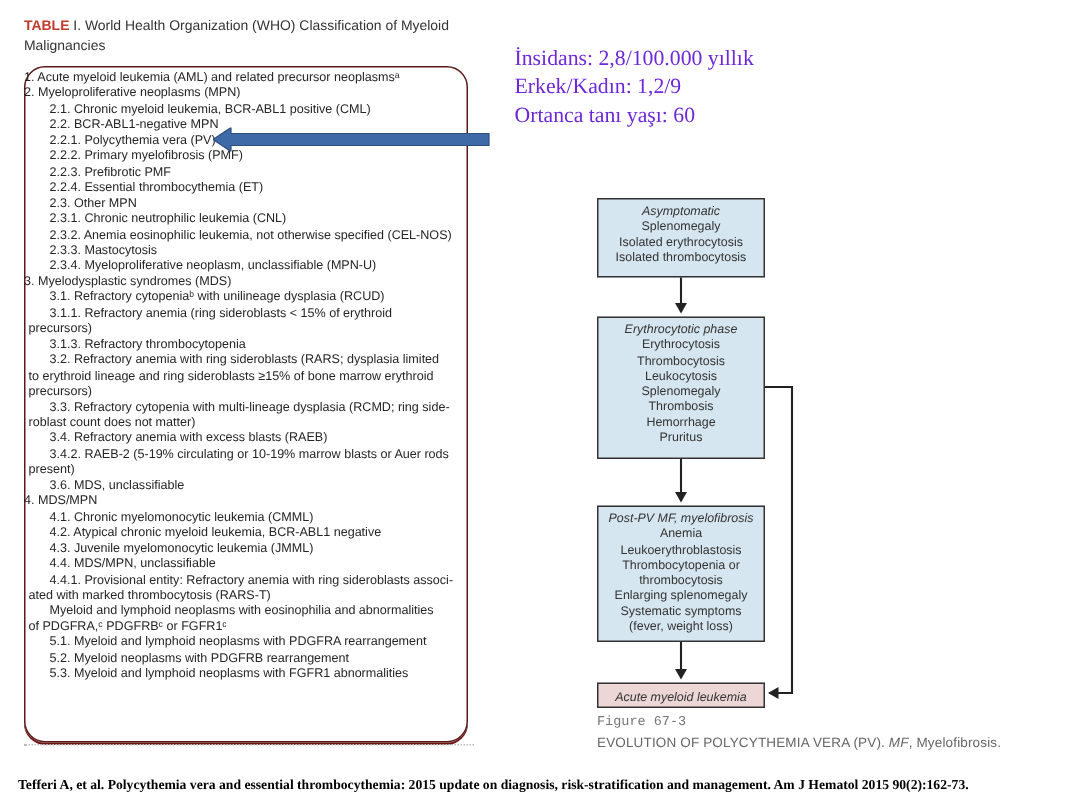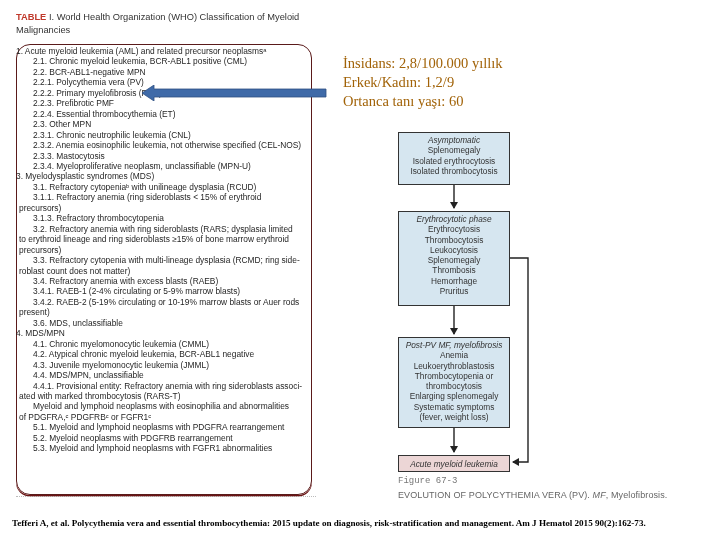--- a/index.html
+++ b/index.html
@@ -28,22 +28,22 @@
   .ind3 { padding-left: 17px; }
   .cont { padding-left: 3px; }
   .under-rule {
     position: absolute; left: 16px; top: 496px; width: 300px; height: 0;
     border-top: 1px dotted #bbb;
   }
   .arrow {
     position: absolute; left: 142px; top: 85px;
   }
   .stats {
-    position: absolute; left: 343px; top: 54px;
-    font-family: "Liberation Serif", serif; font-size: 14.5px; line-height: 19px; color: #a16207;
+    position: absolute; left: 343px; top: 30px;
+    font-family: "Liberation Serif", serif; font-size: 14.5px; line-height: 19px; color: #6d28d9;
   }
   .fc-box {
     position: absolute; background: #d6e6f0; border: 1.3px solid #333;
     box-sizing: border-box; text-align: center;
     font-size: 8.3px; line-height: 10.3px; color: #333; padding-top: 2px;
   }
   .fc-box .hd { font-style: italic; }
   .fc-box.aml { background: #ecd6d6; font-style: italic; padding-top: 3px; }
   .fig-label {
     position: absolute; left: 398px; top: 476px; font-size: 9px; color: #777; font-family: Liberation Mono, monospace;
@@ -62,20 +62,21 @@
 </head>
 <body>
 
 <div class="table-title">
   <span class="tag">TABLE</span><span> I. World Health Organization (WHO) Classification of Myeloid Malignancies</span>
 </div>
 
 <div class="table-box"></div>
 <div class="table-lines" id="table-lines">
     <div class="ind1">1. Acute myeloid leukemia (AML) and related precursor neoplasmsᵃ</div>
+    <div class="ind1">2. Myeloproliferative neoplasms (MPN)</div>
     <div class="ind2">2.1. Chronic myeloid leukemia, BCR-ABL1 positive (CML)</div>
     <div class="ind2">2.2. BCR-ABL1-negative MPN</div>
     <div class="ind2">2.2.1. Polycythemia vera (PV)</div>
     <div class="ind2">2.2.2. Primary myelofibrosis (PMF)</div>
     <div class="ind2">2.2.3. Prefibrotic PMF</div>
     <div class="ind2">2.2.4. Essential thrombocythemia (ET)</div>
     <div class="ind2">2.3. Other MPN</div>
     <div class="ind2">2.3.1. Chronic neutrophilic leukemia (CNL)</div>
     <div class="ind2">2.3.2. Anemia eosinophilic leukemia, not otherwise specified (CEL-NOS)</div>
     <div class="ind2">2.3.3. Mastocytosis</div>
@@ -84,21 +85,20 @@
     <div class="ind2">3.1. Refractory cytopeniaᵇ with unilineage dysplasia (RCUD)</div>
     <div class="ind2">3.1.1. Refractory anemia (ring sideroblasts &lt; 15% of erythroid</div>
     <div class="cont">precursors)</div>
     <div class="ind2">3.1.3. Refractory thrombocytopenia</div>
     <div class="ind2">3.2. Refractory anemia with ring sideroblasts (RARS; dysplasia limited</div>
     <div class="cont">to erythroid lineage and ring sideroblasts ≥15% of bone marrow erythroid</div>
     <div class="cont">precursors)</div>
     <div class="ind2">3.3. Refractory cytopenia with multi-lineage dysplasia (RCMD; ring side-</div>
     <div class="cont">roblast count does not matter)</div>
     <div class="ind2">3.4. Refractory anemia with excess blasts (RAEB)</div>
-    <div class="ind2">3.4.1. RAEB-1 (2-4% circulating or 5-9% marrow blasts)</div>
     <div class="ind2">3.4.2. RAEB-2 (5-19% circulating or 10-19% marrow blasts or Auer rods</div>
     <div class="cont">present)</div>
     <div class="ind2">3.6. MDS, unclassifiable</div>
     <div class="ind1">4. MDS/MPN</div>
     <div class="ind2">4.1. Chronic myelomonocytic leukemia (CMML)</div>
     <div class="ind2">4.2. Atypical chronic myeloid leukemia, BCR-ABL1 negative</div>
     <div class="ind2">4.3. Juvenile myelomonocytic leukemia (JMML)</div>
     <div class="ind2">4.4. MDS/MPN, unclassifiable</div>
     <div class="ind2">4.4.1. Provisional entity: Refractory anemia with ring sideroblasts associ-</div>
     <div class="cont">ated with marked thrombocytosis (RARS-T)</div>

